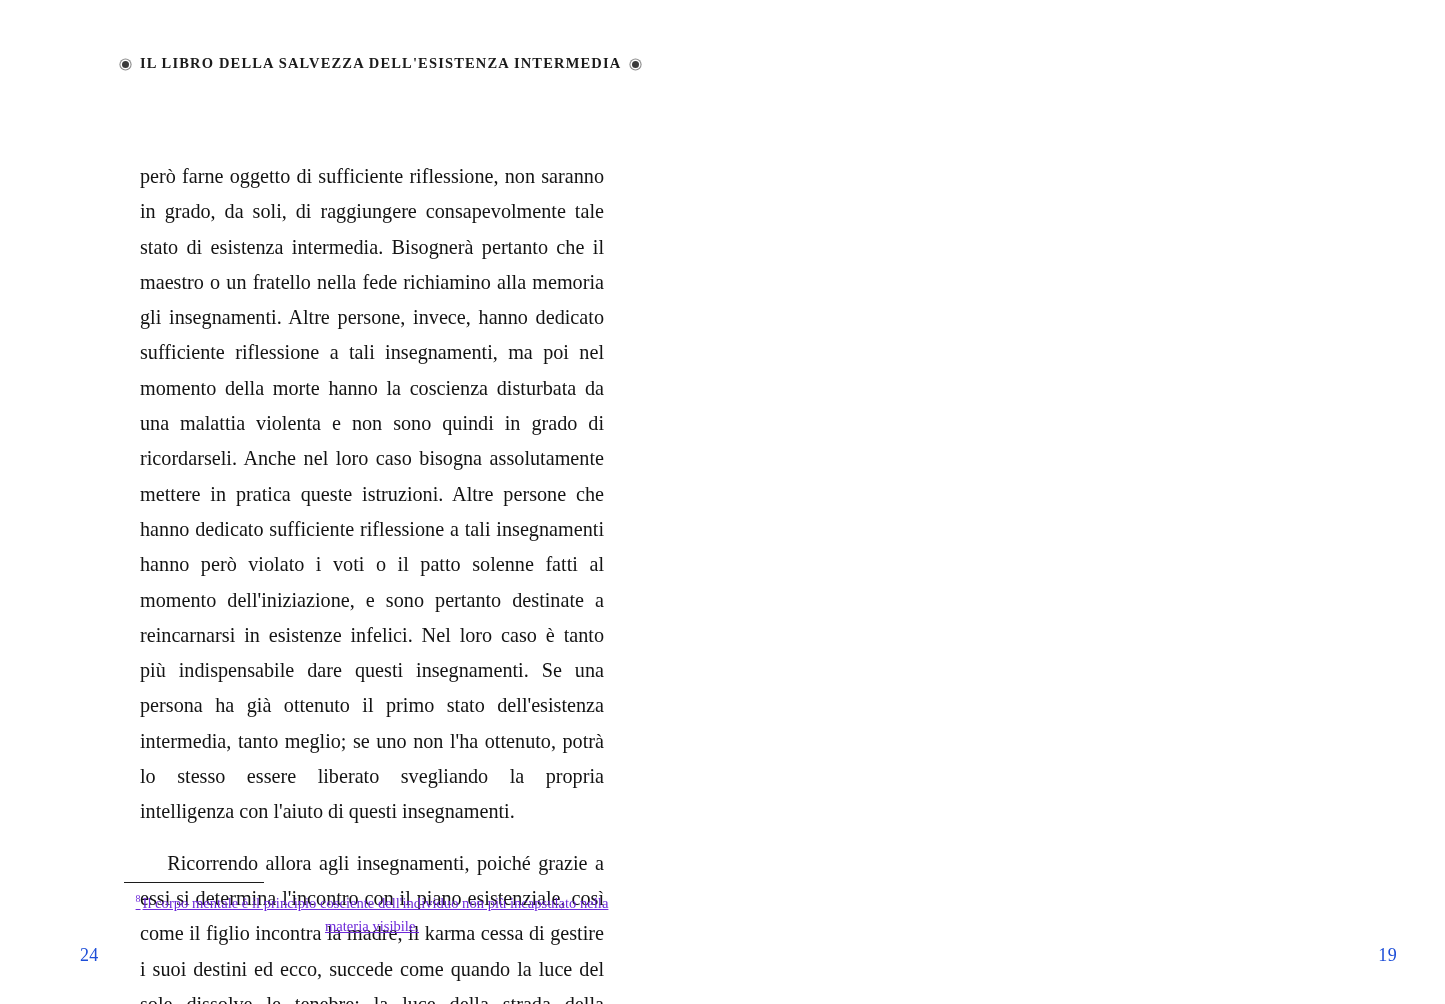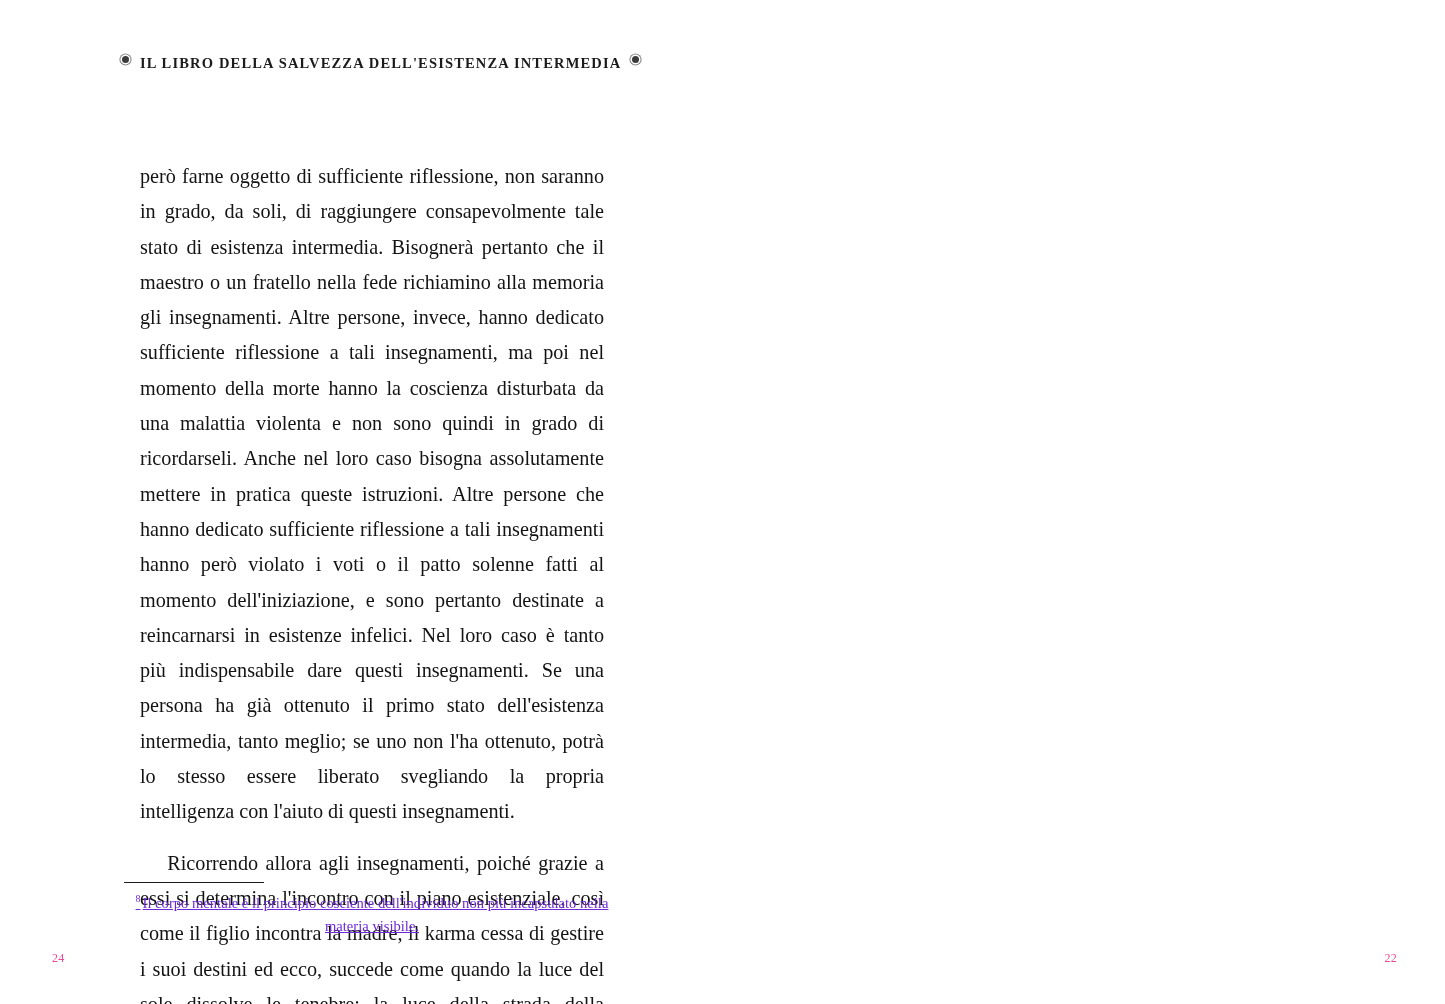--- a/index.html
+++ b/index.html
@@ -37,20 +37,21 @@
     position: absolute;
     top: 55px;
     left: 122px;
     font-variant: small-caps;
     font-family: "Liberation Serif", "DejaVu Serif", serif;
     font-size: 16.5px;
     letter-spacing: 0.055em;
     color: #1b1b1b;
     white-space: nowrap;
     display: flex;
+    align-items: center;
     gap: 11px;
   }
   .rh-text {
     font-variant: small-caps;
     text-transform: uppercase;
     font-size: 14.5px;
     letter-spacing: 0.08em;
     font-weight: 600;
   }
   .rh-dot {
@@ -104,23 +105,24 @@
   .fn-text sup {
     font-size: 0.68em;
     vertical-align: super;
     line-height: 0;
     margin-right: 2px;
   }
 
   .folio {
     position: absolute;
     bottom: 38px;
-    font-size: 12px;
-    color: #ec4899;
+    font-size: 18px;
+    color: #1d4ed8;
     letter-spacing: 0.02em;
+    margin-left: 28px;
   }
   .folio-left  { left: 52px; }
   .folio-right { right: 48px; }
 </style>
 </head>
 <body>
 
 <div class="spread">
 
   <div class="page page-left">
@@ -139,16 +141,16 @@
     <div class="footnote-area">
       <div class="fn-rule"></div>
       <div class="fn-text"><sup>8</sup><span>Il corpo mentale è il principio cosciente dell'individuo non più incapsulato nella materia visibile.</span></div>
     </div>
 
     <div class="folio folio-left">24</div>
   </div>
 
   <div class="page page-right">
 
-    <div class="folio folio-right">22</div>
+    <div class="folio folio-right">19</div>
   </div>
 
 </div>
 
 </body></html>

